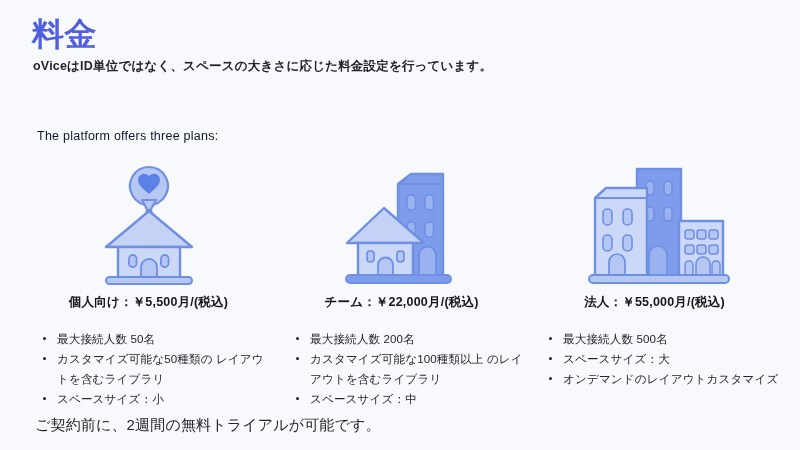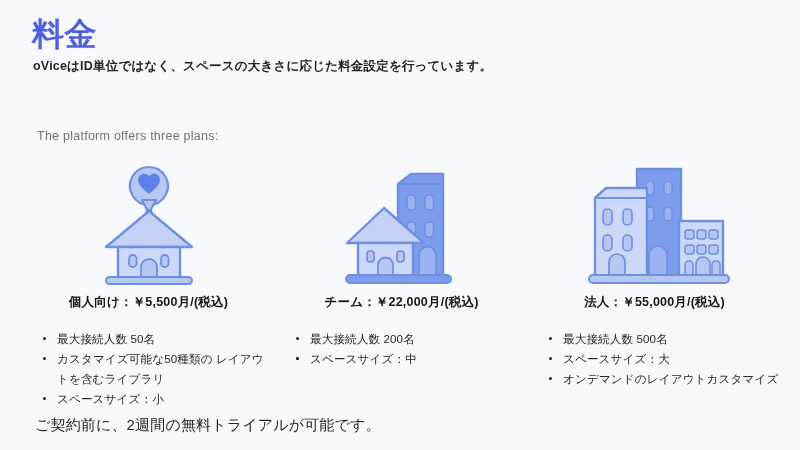--- a/index.html
+++ b/index.html
@@ -41,21 +41,21 @@
     color: #22242a;
     letter-spacing: 0.2px;
     white-space: nowrap;
     font-weight: bold;
   }
   .lead-line {
     position: absolute;
     left: 37px;
     top: 129px;
     font-size: 12.5px;
-    color: #737373;
+    color: #0f172a;
     letter-spacing: 0.25px;
     white-space: nowrap;
   }
 
   
   .plans {
     position: absolute;
     left: 22px;
     top: 155px;
     width: 760px;
@@ -188,21 +188,22 @@
           <rect x="40" y="96" width="7" height="11" rx="3.2" fill="#b6c7f4" stroke="#6f8fe3" stroke-width="1.7"></rect>
           <rect x="70" y="96" width="7" height="11" rx="3.2" fill="#b6c7f4" stroke="#6f8fe3" stroke-width="1.7"></rect>
           <path d="M51 122 l0 -12 a7.5 7.5 0 0 1 15 0 l0 12 z" fill="#b6c7f4" stroke="#6f8fe3" stroke-width="1.8"></path>
 
           <rect x="19" y="120" width="105" height="8" rx="4" fill="#7d9cec" stroke="#6f8fe3" stroke-width="2"></rect>
         </svg>
       </div>
       <div class="plan-title">チーム：￥22,000月/(税込)</div>
       <ul class="plan-features">
         <li><span class="dot"></span><span>最大接続人数 200名</span></li>
-        <li><span class="dot"></span></li>
+        <li><span class="dot"></span><span>カスタマイズ可能な100種類以上
+のレイアウトを含むライブラリ</span></li>
         <li><span class="dot"></span><span>スペースサイズ：中</span></li>
       </ul>
     </div>
 
     <div class="plan">
       <div class="plan-art">
         <svg width="160" height="130" viewBox="0 0 160 130">
 
           <rect x="62" y="14" width="44" height="108" fill="#7d9cec" stroke="#6f8fe3" stroke-width="2.4"></rect>
           <rect x="71" y="26" width="8" height="14" rx="3.8" fill="#9ab3f0" stroke="#6f8fe3" stroke-width="1.5"></rect>

